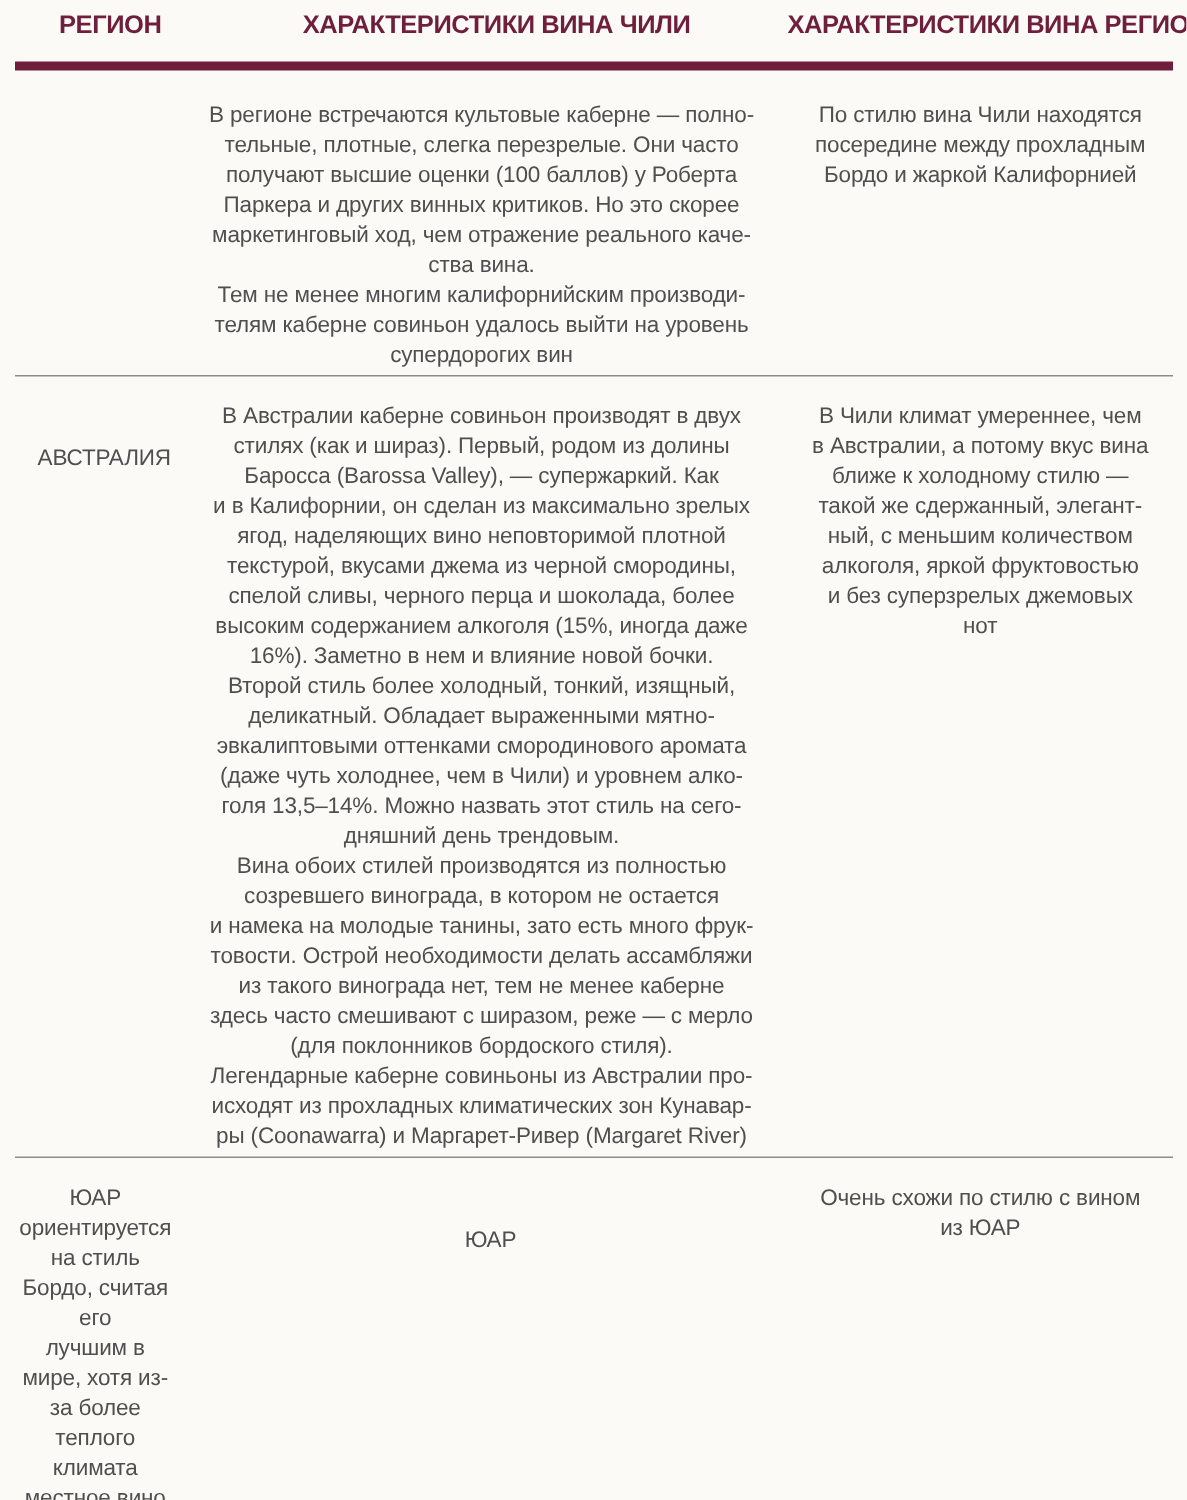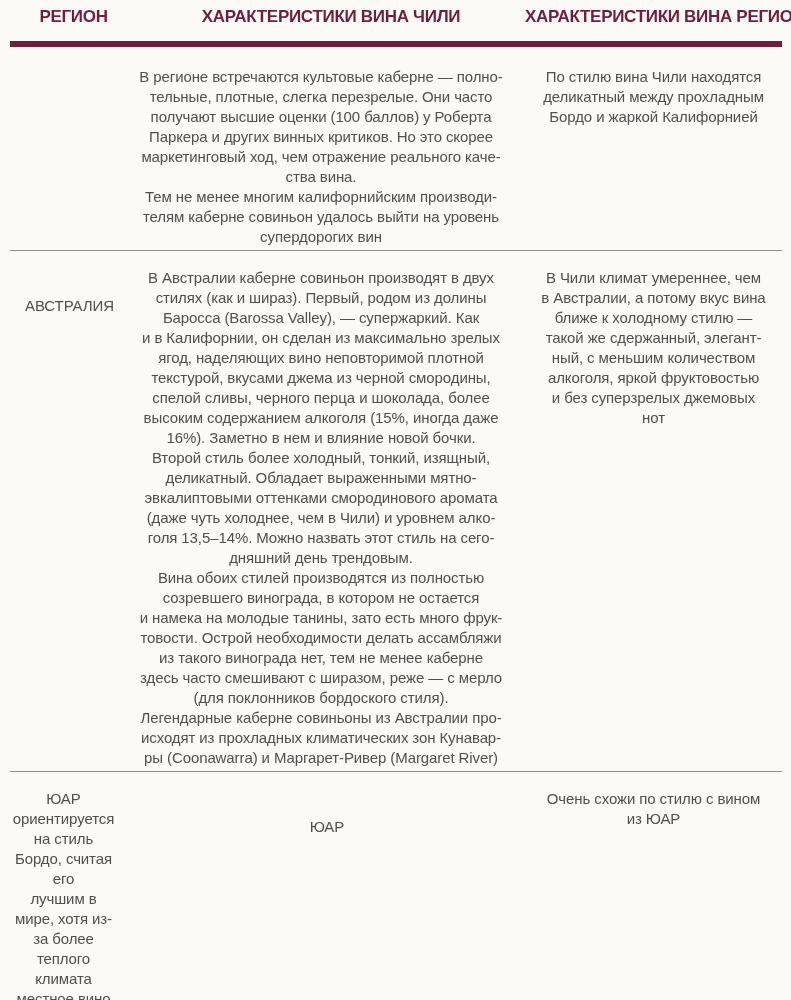--- a/index.html
+++ b/index.html
@@ -82,21 +82,21 @@
     <div class="td col2">В регионе встречаются культовые каберне — полно-
 тельные, плотные, слегка перезрелые. Они часто
 получают высшие оценки (100 баллов) у Роберта
 Паркера и других винных критиков. Но это скорее
 маркетинговый ход, чем отражение реального каче-
 ства вина.
 Тем не менее многим калифорнийским производи-
 телям каберне совиньон удалось выйти на уровень
 супердорогих вин</div>
     <div class="td col3">По стилю вина Чили находятся
-деликатный между прохладным
+посередине между прохладным
 Бордо и жаркой Калифорнией</div>
   </div>
 
   <div class="trow">
     <div class="td region">АВСТРАЛИЯ</div>
     <div class="td col2">В Австралии каберне совиньон производят в двух
 стилях (как и шираз). Первый, родом из долины
 Баросса (Barossa Valley), — супержаркий. Как
 и в Калифорнии, он сделан из максимально зрелых
 ягод, наделяющих вино неповторимой плотной

